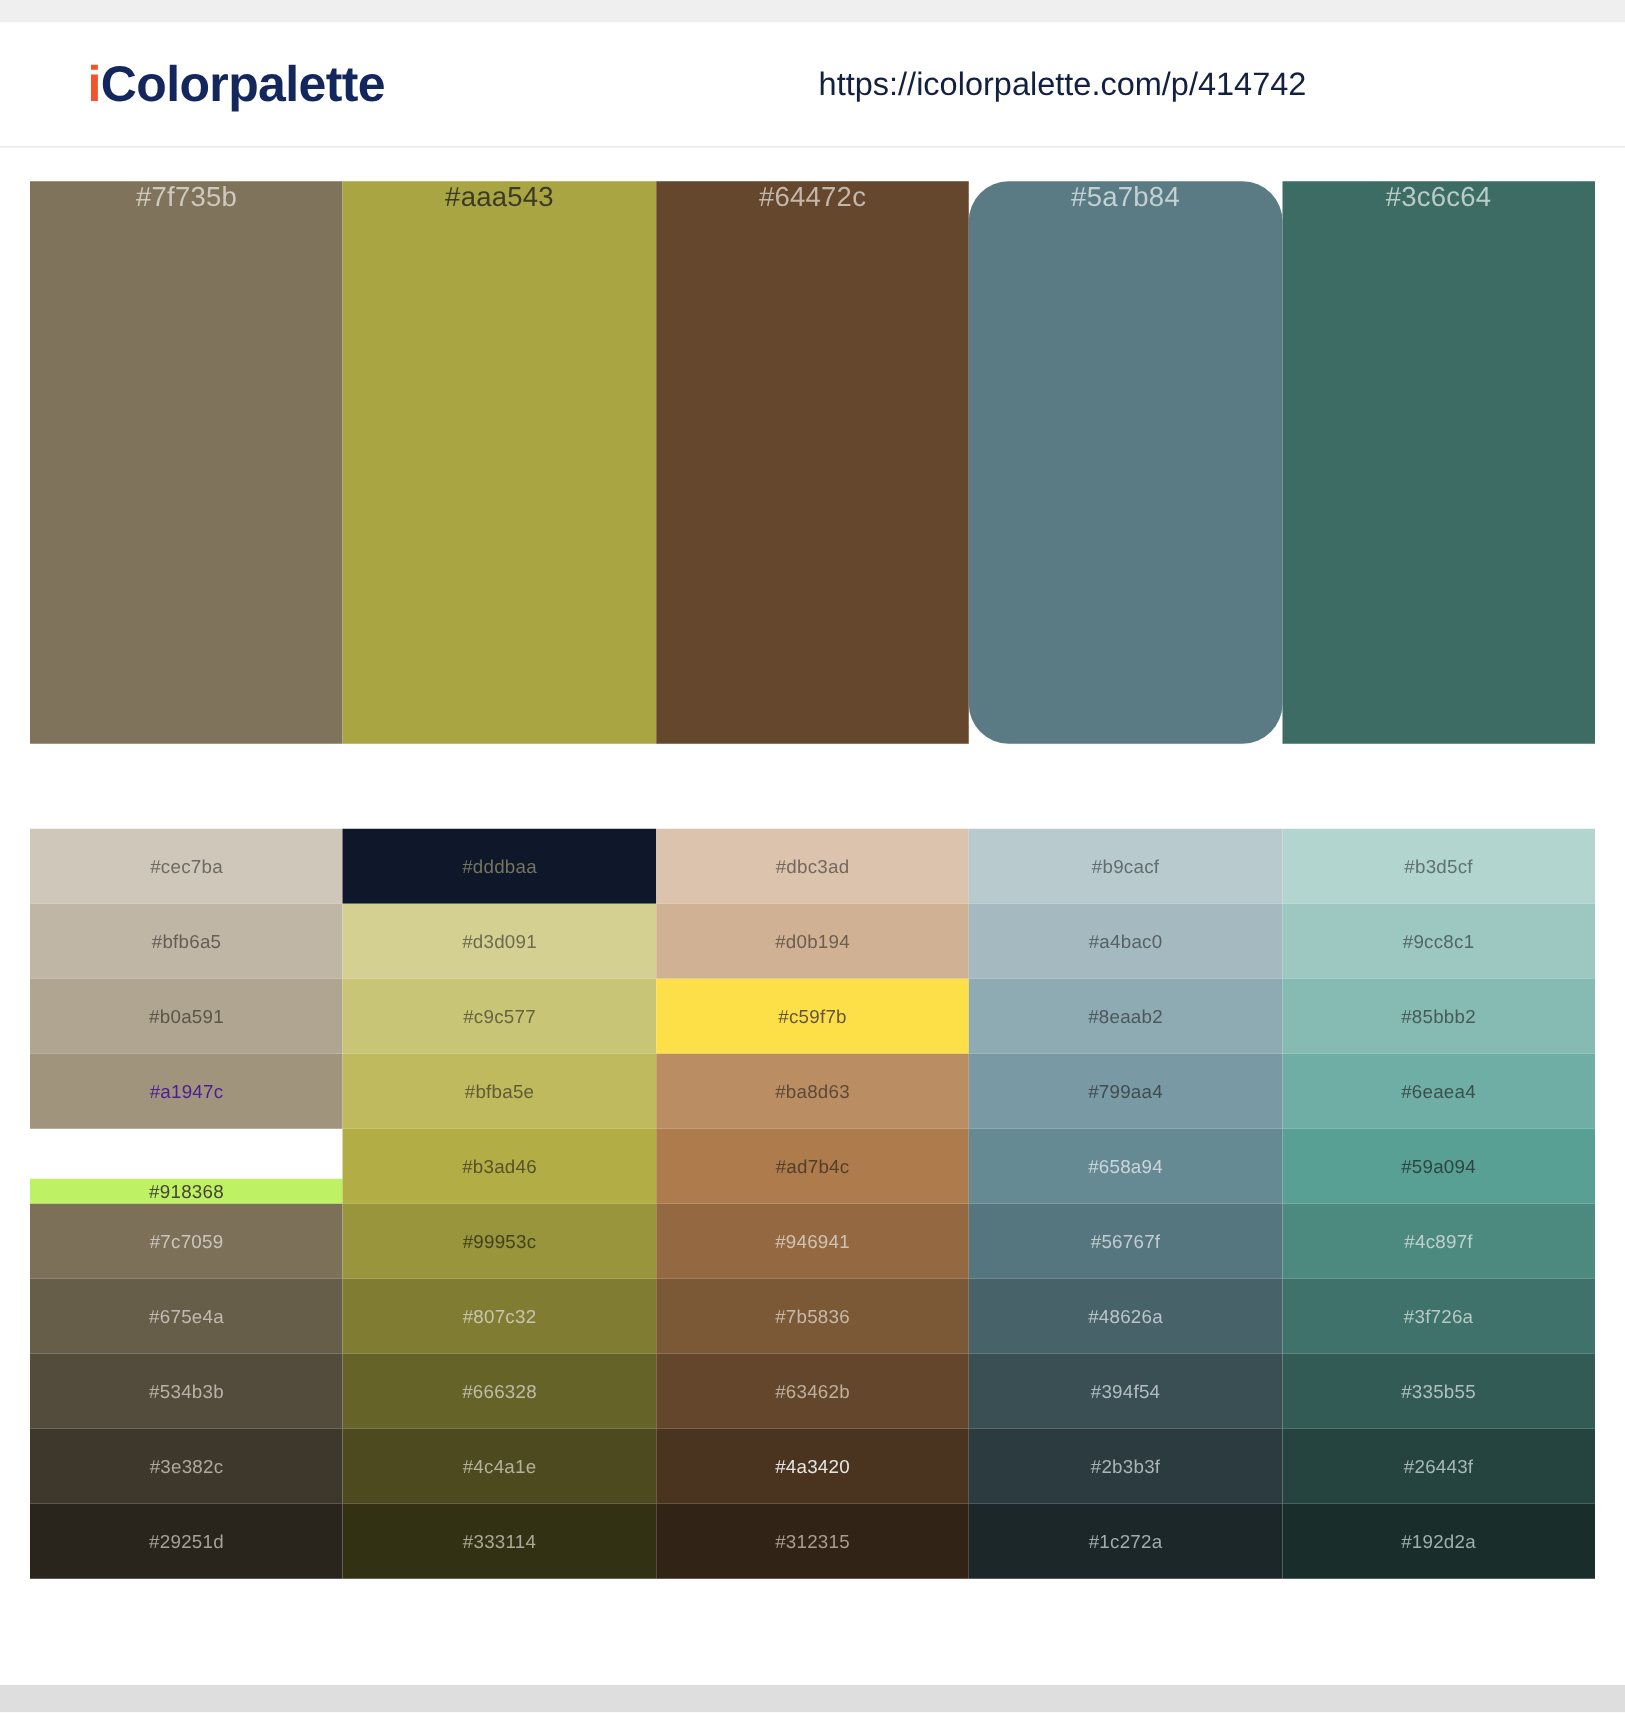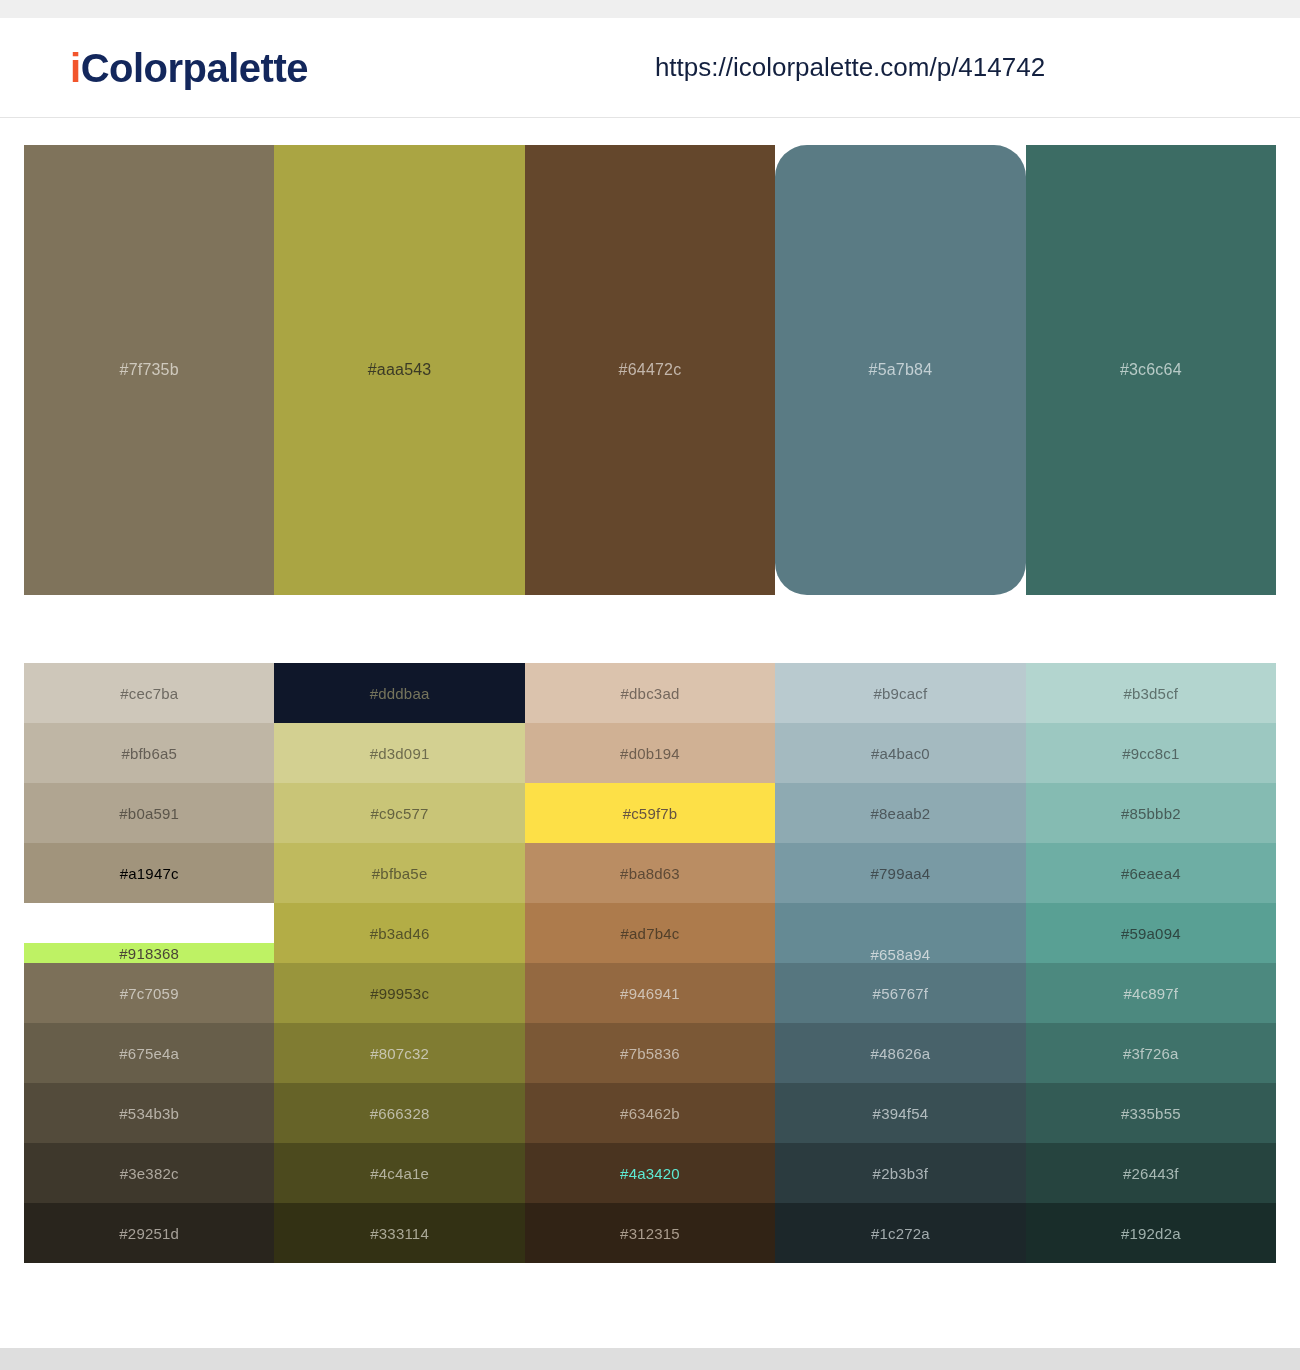--- a/index.html
+++ b/index.html
@@ -61,23 +61,23 @@
     padding: 27px 24px 0 24px;
   }
   .palette-strip {
     display: flex;
     width: 1252px;
     height: 450px;
   }
   .palette-cell {
     flex: 1 1 0;
     display: flex;
-    align-items: center;
+    align-items: flex-start;
     justify-content: center;
-    font-size: 16px;
+    font-size: 22px;
     letter-spacing: 0.2px;
     cursor: pointer;
   }
 
   
   .grid-wrap {
     padding: 68px 24px 0 24px;
   }
   .shade-grid {
     width: 1252px;
@@ -189,21 +189,21 @@
             <span>#c59f7b</span>
           </div>
           <div class="shade-cell" style="background: rgb(142, 170, 178); color: rgb(77, 88, 92);">
             <span>#8eaab2</span>
           </div>
           <div class="shade-cell" style="background: rgb(133, 187, 178); color: rgb(71, 92, 88);">
             <span>#85bbb2</span>
           </div>
         </div>
         <div class="shade-row">
-          <div class="shade-cell" style="background: rgb(161, 148, 124); color: #000000;">
+          <div class="shade-cell" style="background: rgb(161, 148, 124); color: #4c1d95;">
             <span>#a1947c</span>
           </div>
           <div class="shade-cell" style="background: rgb(191, 186, 94); color: rgb(94, 92, 54);">
             <span>#bfba5e</span>
           </div>
           <div class="shade-cell" style="background: rgb(186, 141, 99); color: rgb(94, 74, 54);">
             <span>#ba8d63</span>
           </div>
           <div class="shade-cell" style="background: rgb(121, 154, 164); color: rgb(65, 76, 80);">
             <span>#799aa4</span>
@@ -215,21 +215,21 @@
         <div class="shade-row">
           <div class="shade-cell" style="background: #bef264; color: rgb(74, 68, 55); margin-top: 40px;">
             <span>#918368</span>
           </div>
           <div class="shade-cell" style="background: rgb(179, 173, 70); color: rgb(85, 83, 42);">
             <span>#b3ad46</span>
           </div>
           <div class="shade-cell" style="background: rgb(173, 123, 76); color: rgb(83, 64, 42);">
             <span>#ad7b4c</span>
           </div>
-          <div class="shade-cell" style="background: rgb(101, 138, 148); color: rgb(203, 213, 216); align-items: flex-end;">
+          <div class="shade-cell" style="background: rgb(101, 138, 148); color: rgb(203, 213, 216);">
             <span>#658a94</span>
           </div>
           <div class="shade-cell" style="background: rgb(89, 160, 148); color: rgb(46, 70, 65);">
             <span>#59a094</span>
           </div>
         </div>
         <div class="shade-row">
           <div class="shade-cell" style="background: rgb(124, 112, 89); color: rgb(202, 197, 187);">
             <span>#7c7059</span>
           </div>
@@ -280,21 +280,21 @@
             <span>#335b55</span>
           </div>
         </div>
         <div class="shade-row">
           <div class="shade-cell" style="background: rgb(62, 56, 44); color: rgb(174, 168, 158);">
             <span>#3e382c</span>
           </div>
           <div class="shade-cell" style="background: rgb(76, 74, 30); color: rgb(180, 178, 159);">
             <span>#4c4a1e</span>
           </div>
-          <div class="shade-cell" style="background: rgb(74, 52, 32); color: #5eead4;">
+          <div class="shade-cell" style="background: rgb(74, 52, 32); color: #e5e5e5;">
             <span>#4a3420</span>
           </div>
           <div class="shade-cell" style="background: rgb(43, 59, 63); color: rgb(170, 179, 182);">
             <span>#2b3b3f</span>
           </div>
           <div class="shade-cell" style="background: rgb(38, 68, 63); color: rgb(167, 184, 180);">
             <span>#26443f</span>
           </div>
         </div>
         <div class="shade-row">

